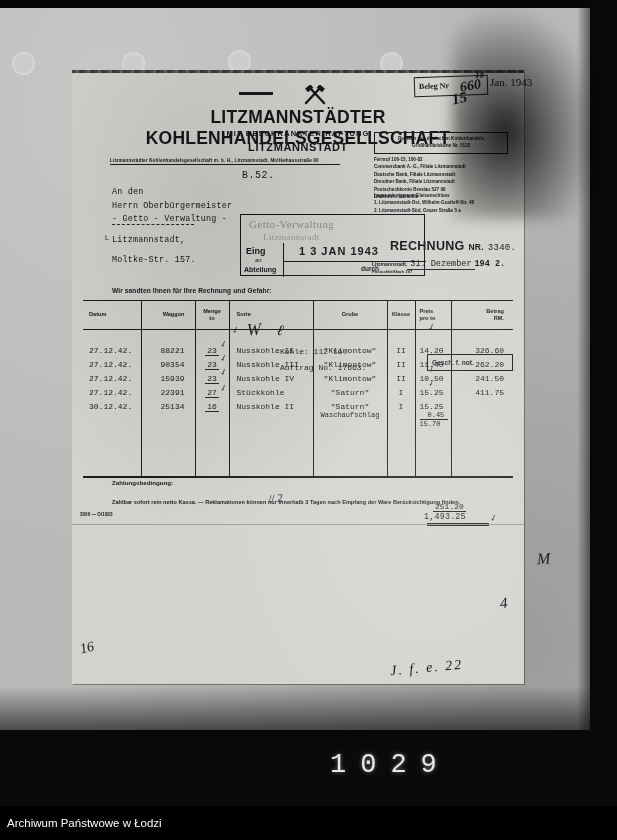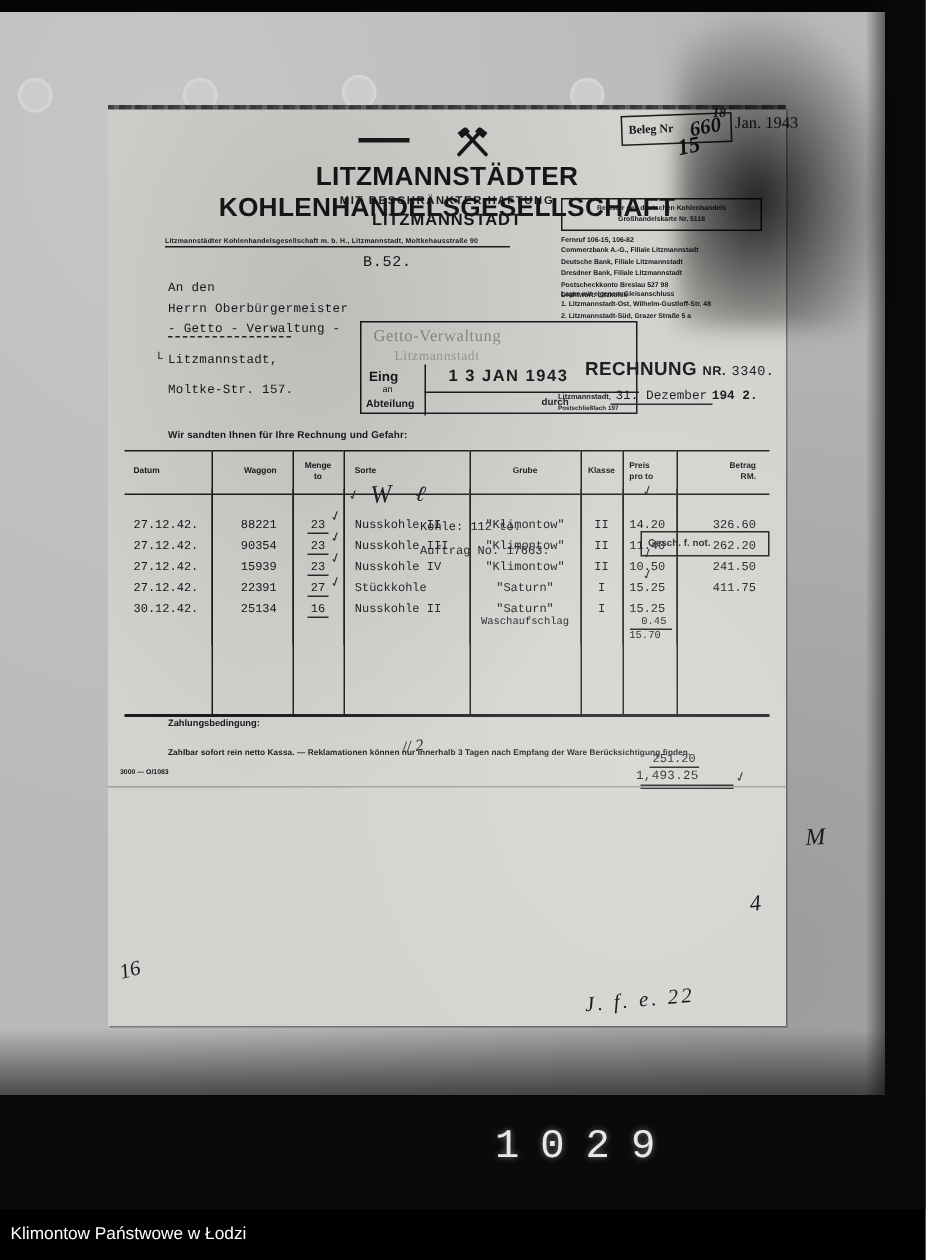--- a/index.html
+++ b/index.html
@@ -544,14 +544,14 @@
   <div id="beleg-date">Jan. 1943</div>
 
   <div id="film-smudge"></div>
   <div id="film-dark-r"></div>
   <div id="film-dark-b"></div>
 
   <div id="frame-counter">1029</div>
 </div>
 
 <div id="caption-bar">
-  <span>Klimontow Państwowe w Łodzi</span>
+  <span>Archiwum Państwowe w Łodzi</span>
 </div>
 
 </body></html>

